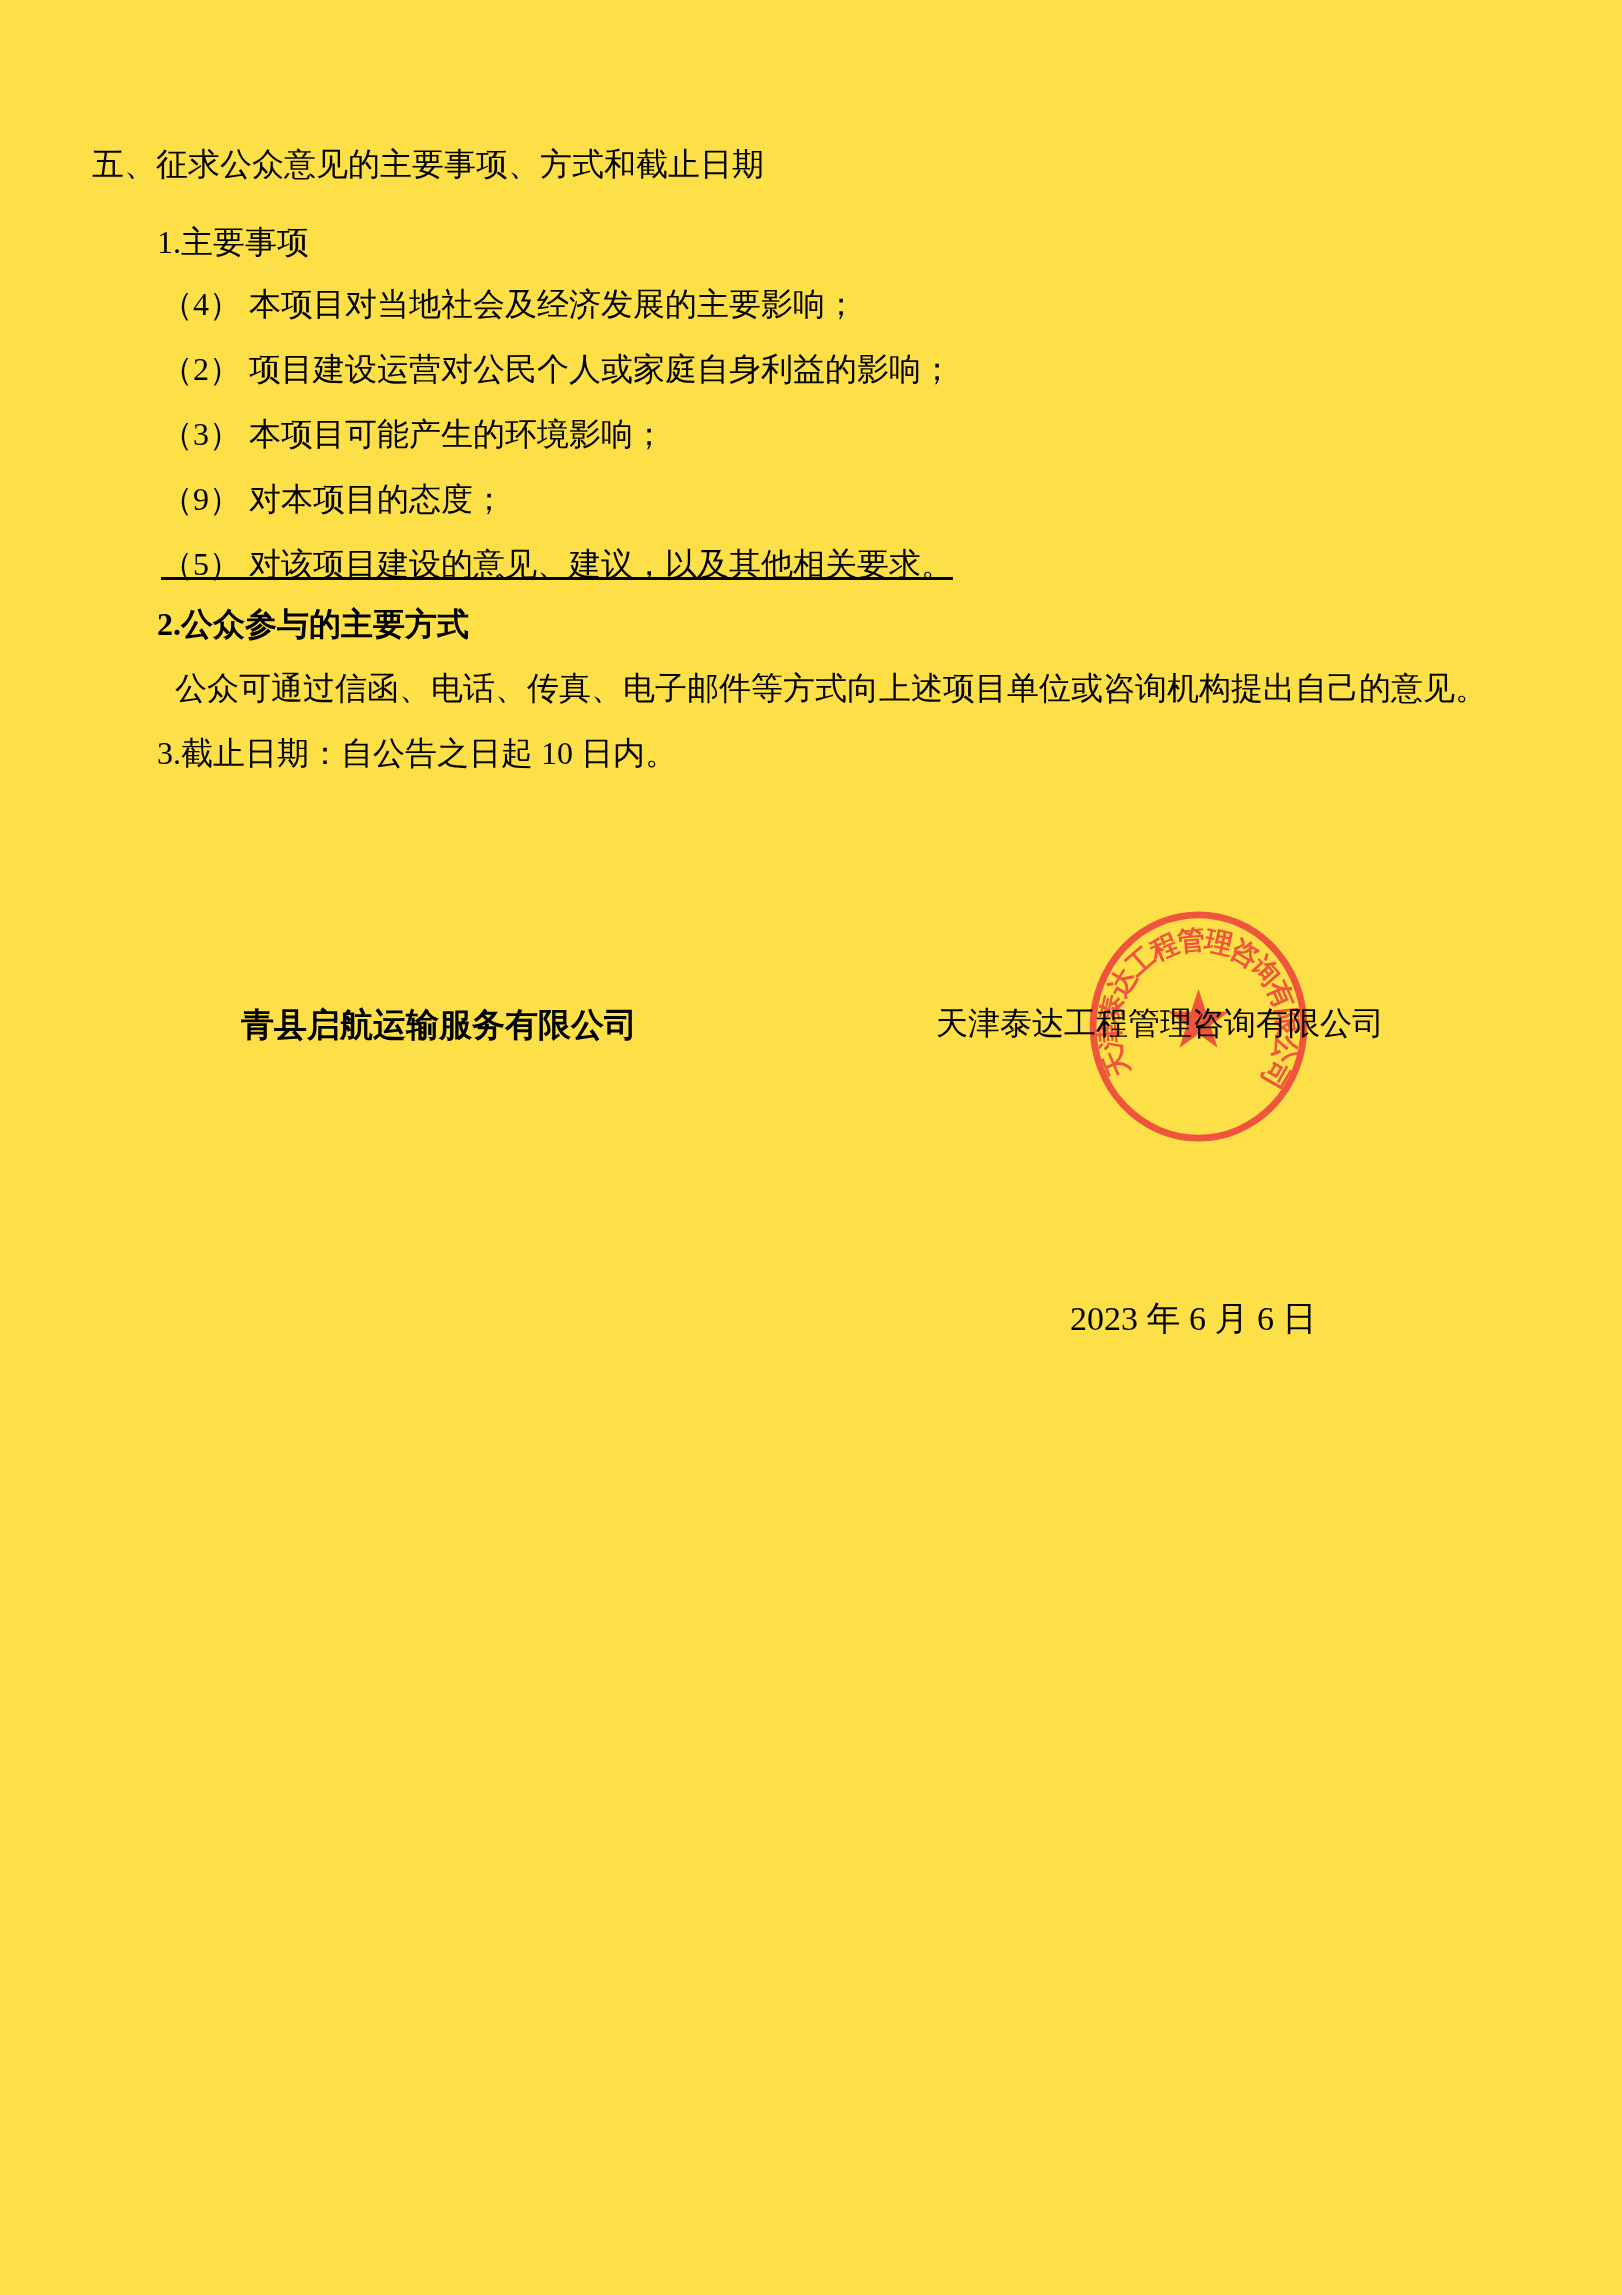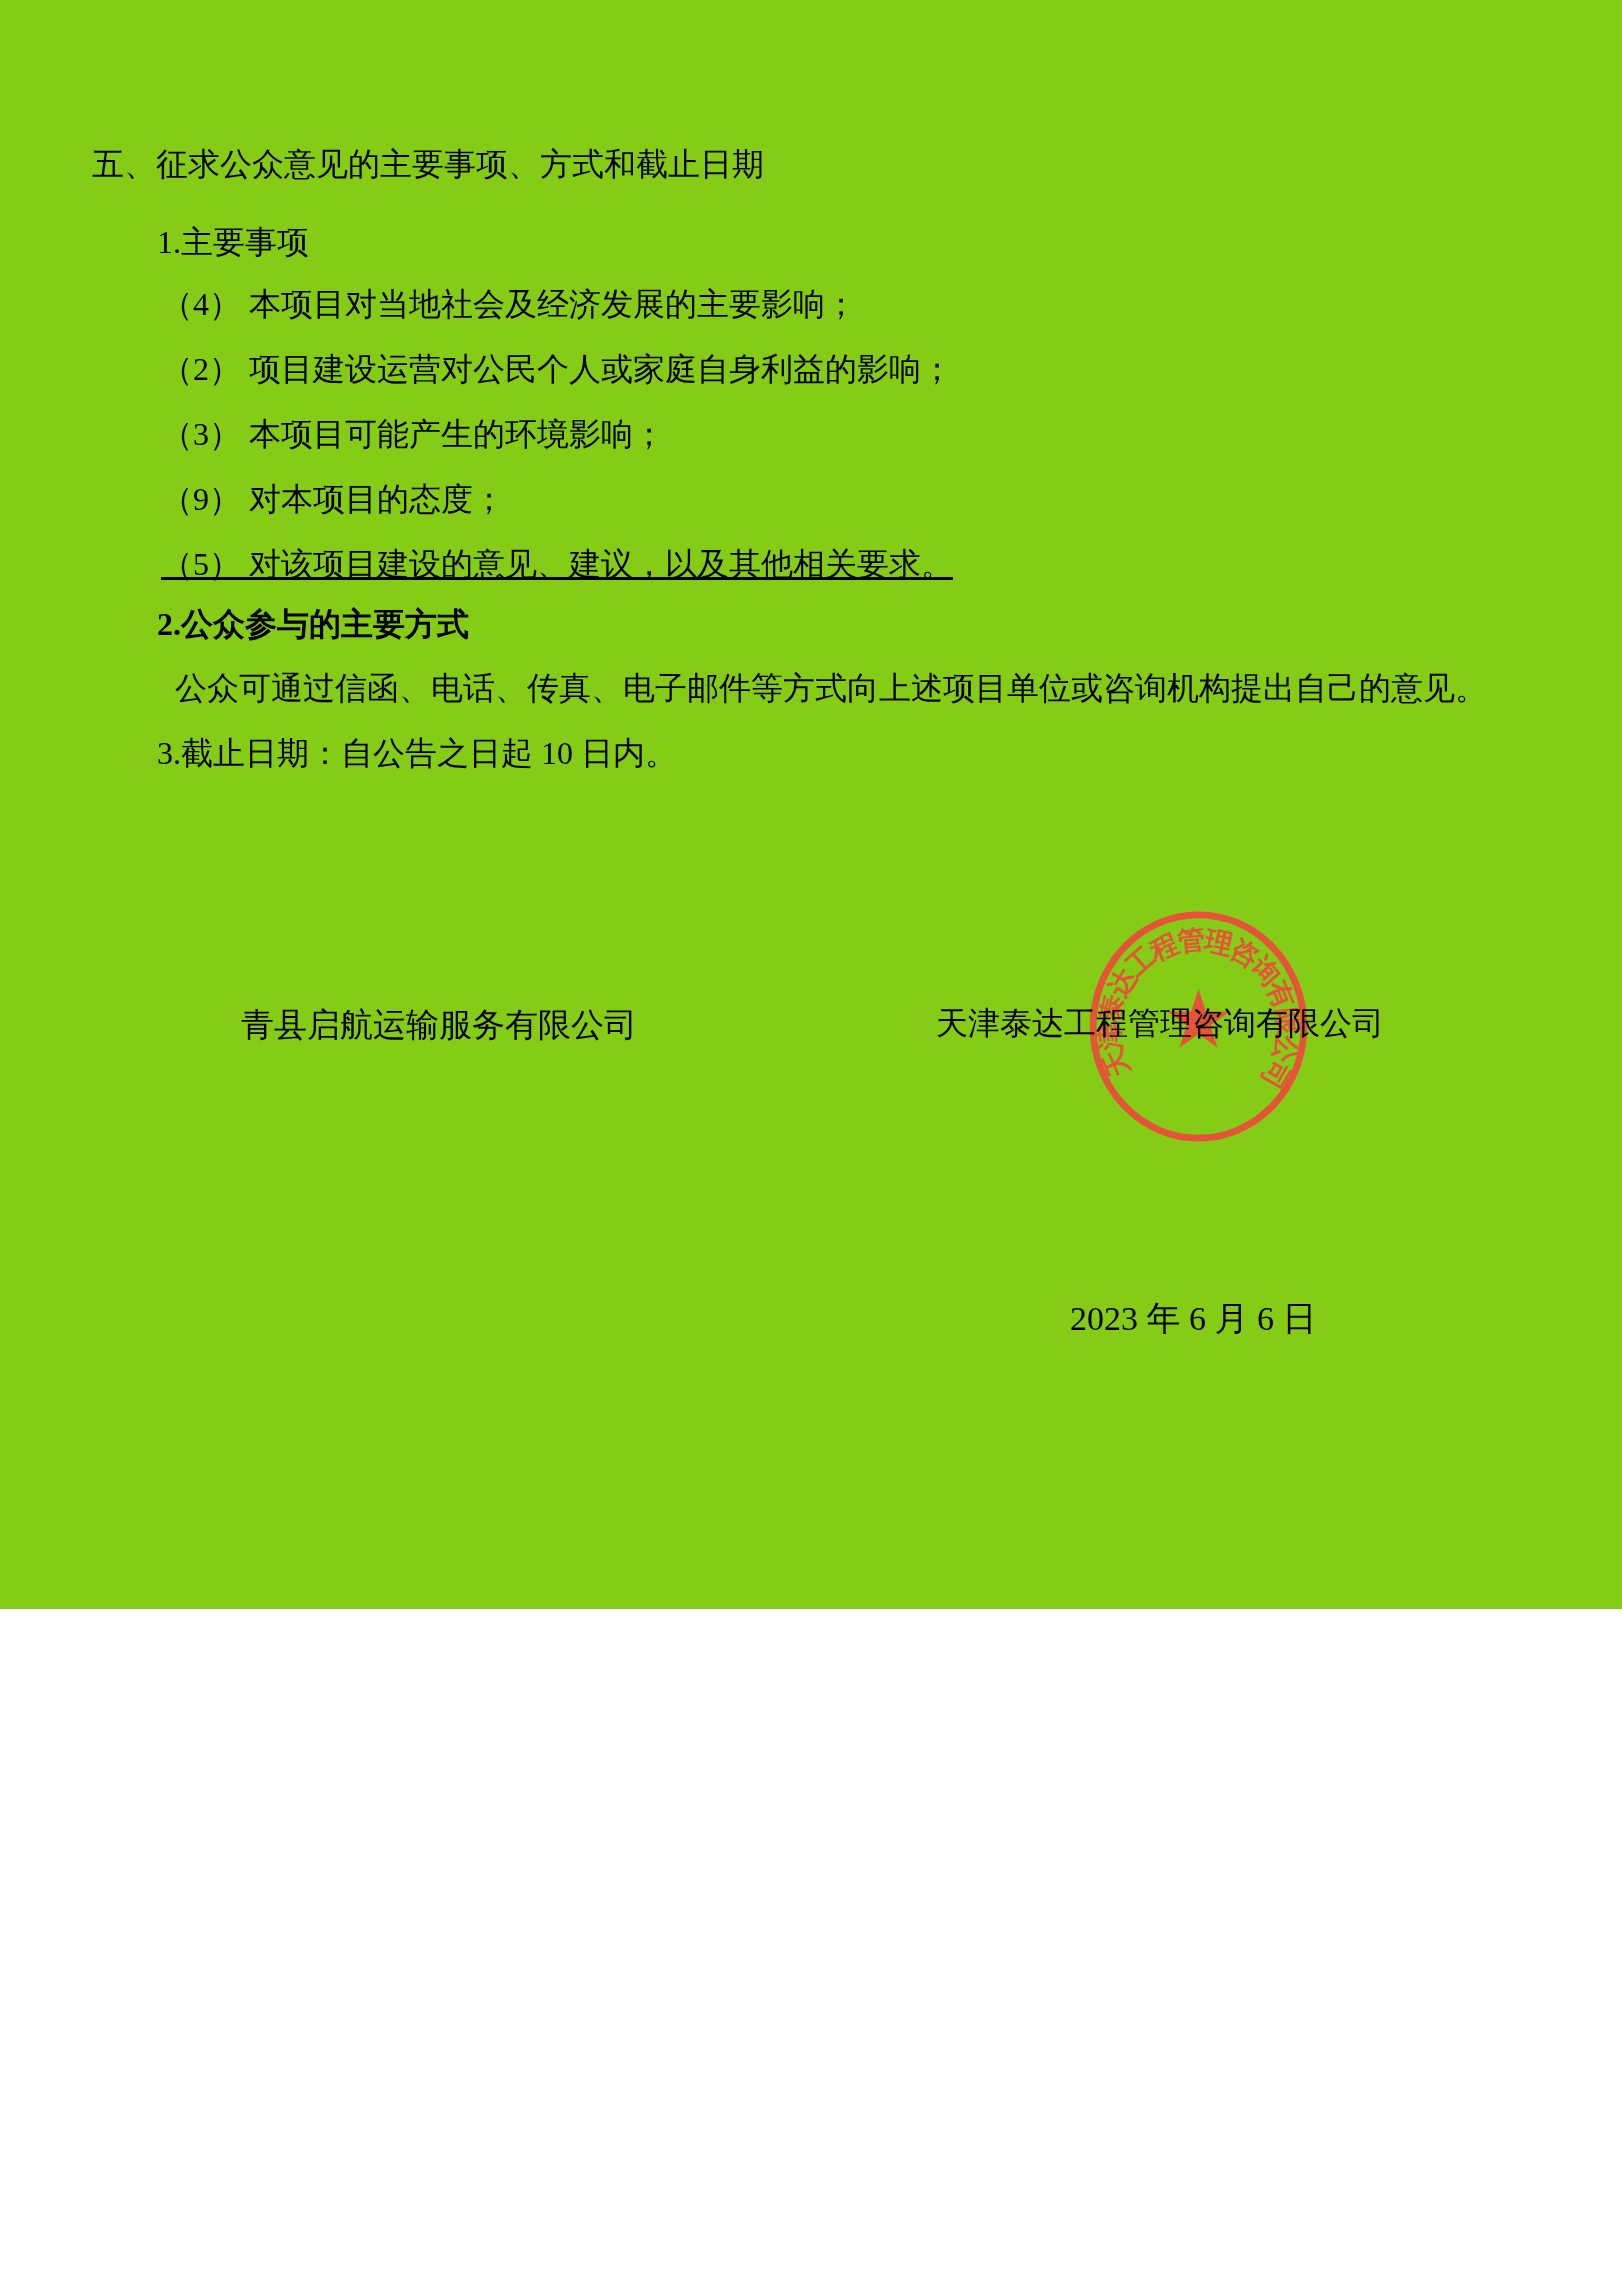--- a/index.html
+++ b/index.html
@@ -4,21 +4,21 @@
 <style>
   :root { --seal-color: #ee4a3d; }
   html, body { margin: 0; padding: 0; }
   body {
     width: 1622px; height: 2295px;
     background: #ffffff;
     position: relative;
     font-family: "Liberation Serif", serif;
     color: #000000;
   }
-  .page { position: absolute; inset: 0; width: 1622px; height: 1609px; background: #84cc16; }
+  .page { position: absolute; inset: 0; width: 1622px; height: 2295px; background: #fde047; }
   .line {
     position: absolute;
     font-size: 32px;
     line-height: 1.15;
     white-space: nowrap;
     font-family: "Liberation Serif", serif;
     color: #000;
   }
   .heading { left: 92px; top: 146px; }
   .s1-title { left: 157px; top: 224px; text-align: center; }
@@ -26,21 +26,21 @@
   .item-2 { left: 161px; top: 351px; }
   .item-3 { left: 161px; top: 416px; }
   .item-4 { left: 161px; top: 481px; }
   .item-5 { left: 161px; top: 546px; text-decoration: underline; }
   .s2-title { left: 157px; top: 606px; font-weight: bold; }
   .s2-body { left: 175px; top: 670px; }
   .s3-line { left: 157px; top: 735px; }
   .company-left {
     left: 241px; top: 1006px;
     font-family: "Liberation Sans", sans-serif;
-    font-weight: 400;
+    font-weight: 700;
     font-size: 33px;
     letter-spacing: 0px;
     z-index: 3;
   }
   .company-right { left: 936px; top: 1005px; z-index: 3; }
   .date-line { left: 1070px; top: 1299px; font-size: 34px; z-index: 3; }
 
   .seal {
     position: absolute;
     left: 1086px; top: 908px;

